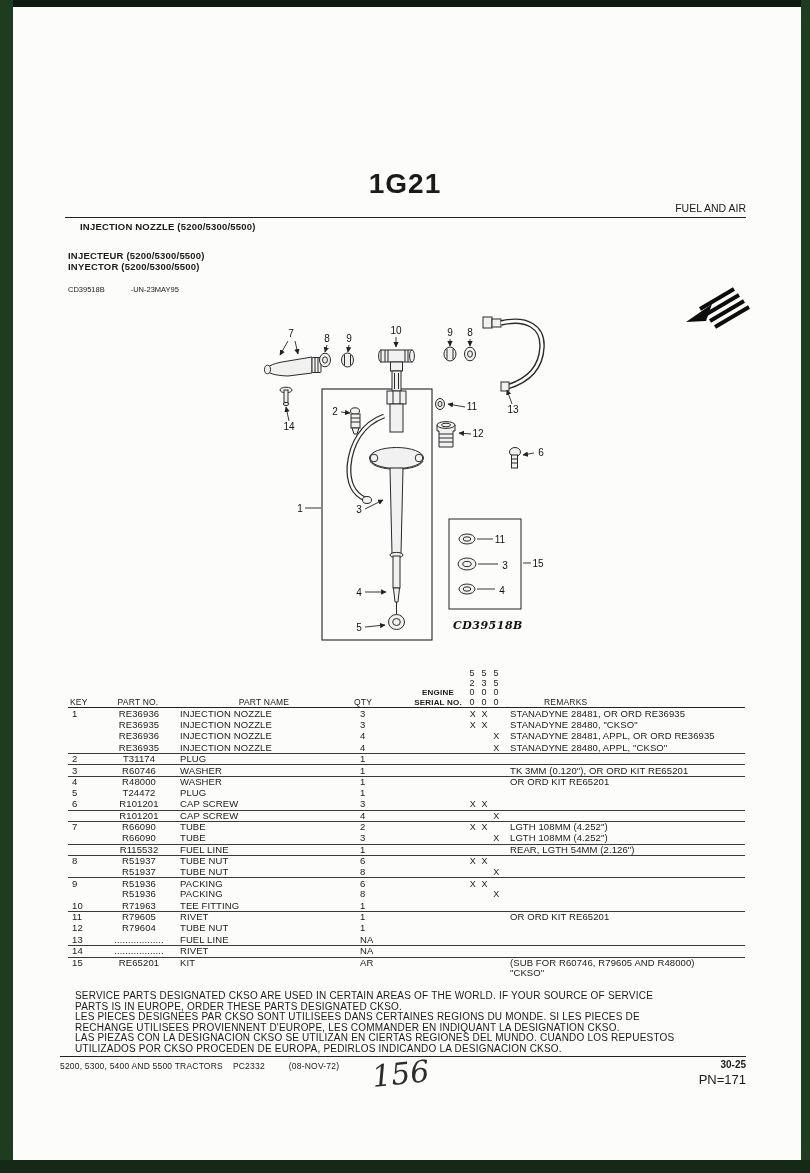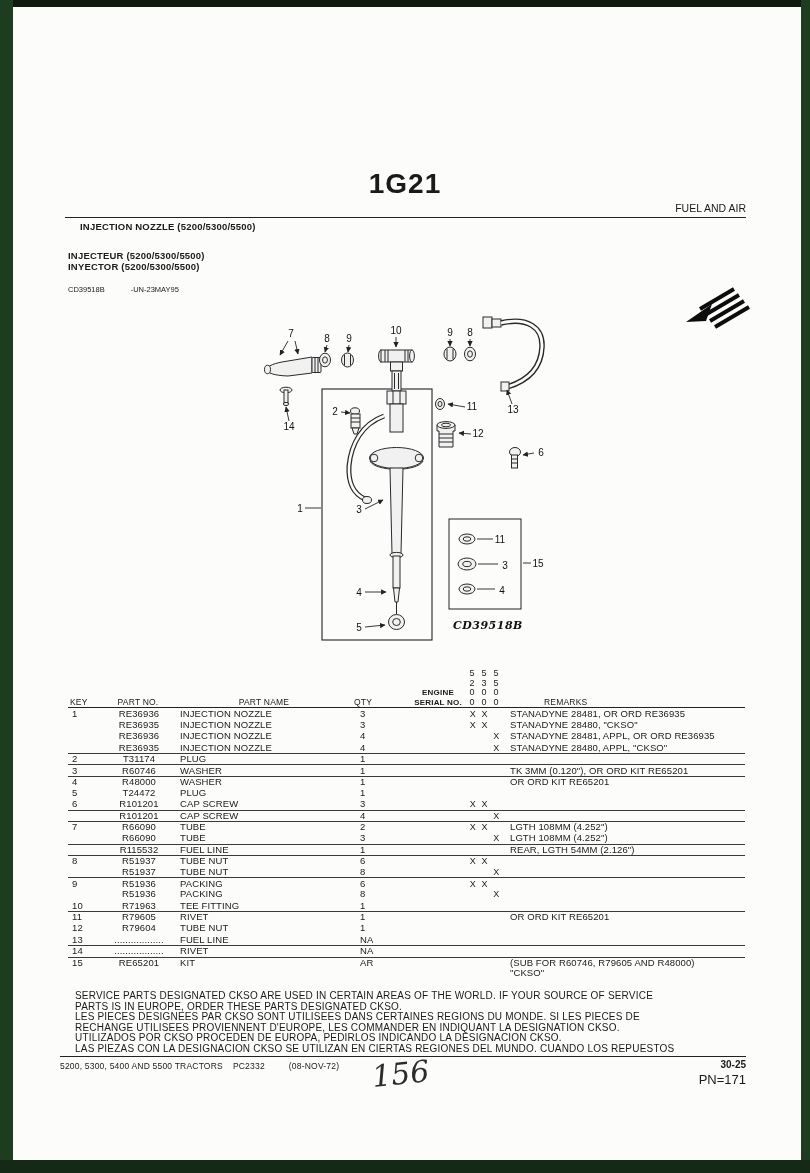--- a/index.html
+++ b/index.html
@@ -598,22 +598,22 @@
           <span class="c remarks">"CKSO"</span>
         </div>
       </div>
   </div>
 
   <div class="notes">
       <div>SERVICE PARTS DESIGNATED CKSO ARE USED IN CERTAIN AREAS OF THE WORLD. IF YOUR SOURCE OF SERVICE</div>
       <div>PARTS IS IN EUROPE, ORDER THESE PARTS DESIGNATED CKSO.</div>
       <div>LES PIECES DESIGNEES PAR CKSO SONT UTILISEES DANS CERTAINES REGIONS DU MONDE. SI LES PIECES DE</div>
       <div>RECHANGE UTILISEES PROVIENNENT D'EUROPE, LES COMMANDER EN INDIQUANT LA DESIGNATION CKSO.</div>
+      <div>LAS PIEZAS CON LA DESIGNACION CKSO SE UTILIZAN EN CIERTAS REGIONES DEL MUNDO. CUANDO LOS REPUESTOS</div>
       <div>UTILIZADOS POR CKSO PROCEDEN DE EUROPA, PEDIRLOS INDICANDO LA DESIGNACION CKSO.</div>
-      <div>LAS PIEZAS CON LA DESIGNACION CKSO SE UTILIZAN EN CIERTAS REGIONES DEL MUNDO. CUANDO LOS REPUESTOS</div>
     </div>
 
   <div class="rule footer-rule"></div>
   <div class="foot-left">
     <span>5200, 5300, 5400 AND 5500 TRACTORS</span><span>PC2332</span><span style="margin-left:14px;">(08-NOV-72)</span>
   </div>
   <div class="foot-page">30-25</div>
   <div class="foot-pn">PN=171</div>
   <div class="handwritten">156</div>
 </div>

